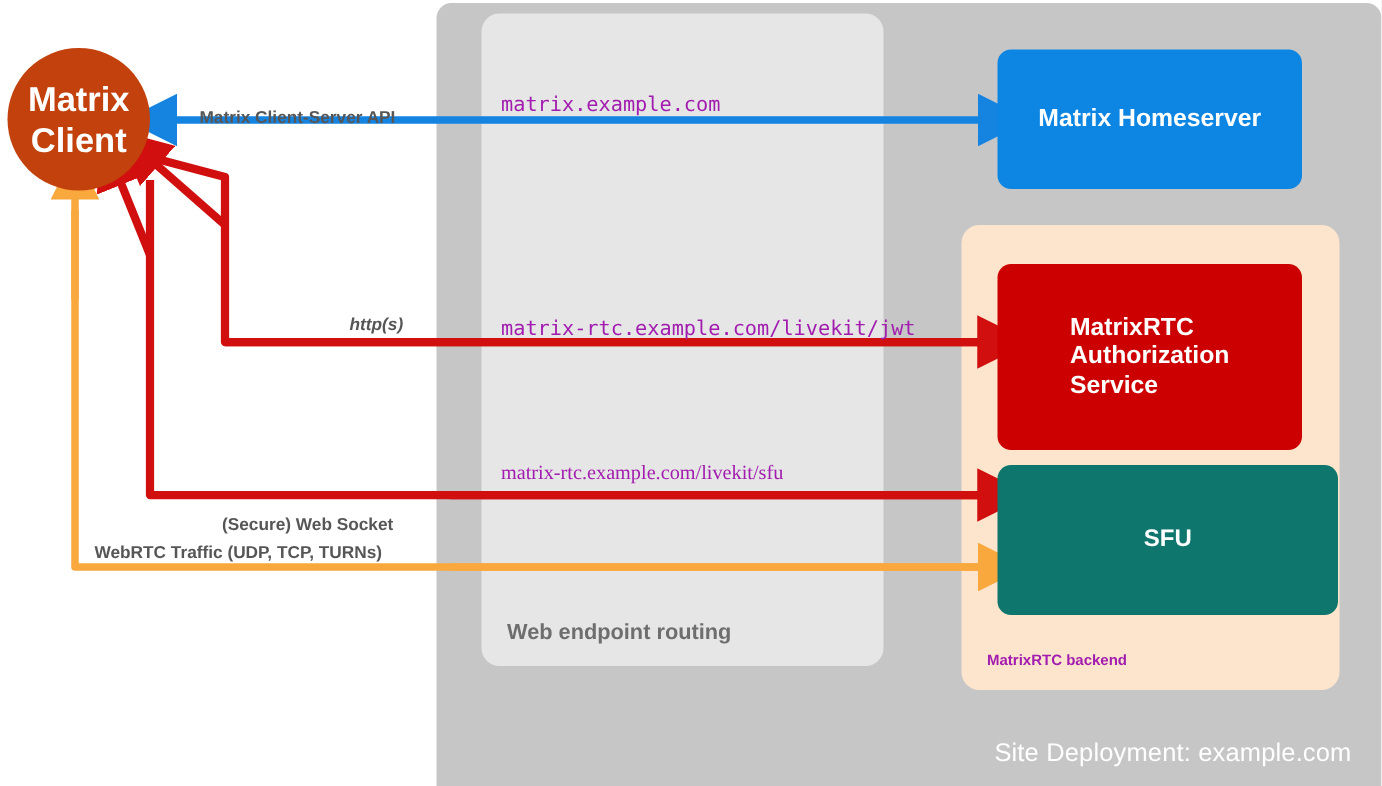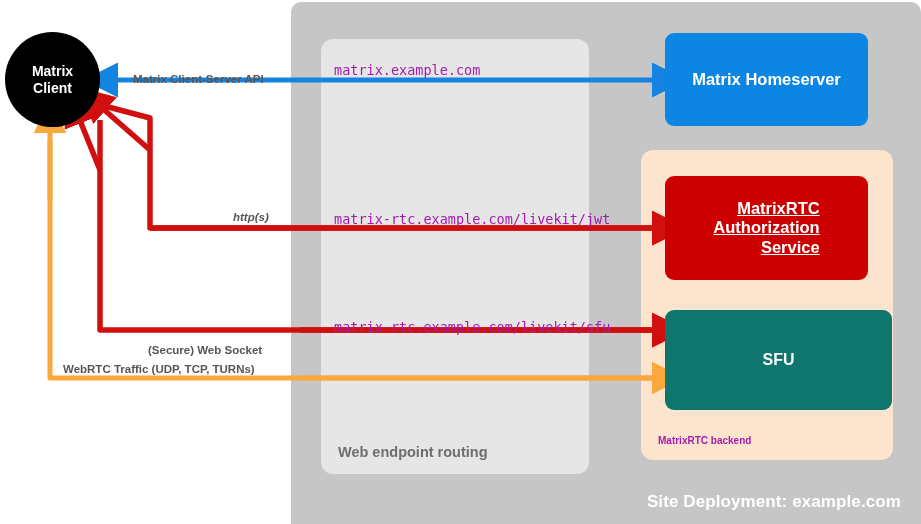--- a/index.html
+++ b/index.html
@@ -18,28 +18,28 @@
     left:291px;top:2px;
     width:630px;height:522px;
     background:#c6c6c6;
     border-radius:10px 10px 0 0;
   }
   .site-label{
     position:absolute;
     right:20px;bottom:12px;
     color:#ffffff;
     font-size:17px;
-    font-weight:bold;
+    font-weight:normal;
     letter-spacing:.1px;
     white-space:nowrap;
   }
 
   .routing-panel{
     position:absolute;
-    left:321px;top:39px;
+    left:321px;top:9px;
     width:268px;height:435px;
     background:#e6e6e6;
     border-radius:12px;
   }
   .routing-label{
     position:absolute;
     left:17px;bottom:14px;
     color:#6e6e6e;
     font-size:14.5px;
     font-weight:bold;
@@ -61,63 +61,63 @@
     font-weight:bold;
     white-space:nowrap;
   }
 
   
   .client-node{
     position:absolute;
     left:5px;top:32px;
     width:95px;height:95px;
     border-radius:50%;
-    background:#000000;
+    background:#c2410c;
     display:flex;flex-direction:column;
     align-items:center;justify-content:center;
-    color:#ffffff;font-weight:bold;font-size:14px;
+    color:#ffffff;font-weight:bold;font-size:23px;
     line-height:1.15;
     text-align:center;
     z-index:6;
   }
 
   .box{
     position:absolute;
     display:flex;align-items:center;justify-content:center;
-    text-align:right;
+    text-align:left;
     color:#ffffff;font-weight:bold;
     border-radius:9px;
     z-index:4;
     line-height:1.18;
   }
   .box-homeserver{
     left:665px;top:33px;width:203px;height:93px;
     background:#0c85e3;font-size:16.5px;
   }
   .box-auth{
-    left:665px;top:176px;width:203px;height:104px;
-    background:#cc0000;font-size:16.5px;text-decoration:underline;
+    left:665px;top:176px;width:203px;height:124px;
+    background:#cc0000;font-size:16.5px;
   }
   .box-sfu{
     left:665px;top:310px;width:227px;height:100px;
     background:#0f766e;font-size:16px;
   }
 
   
   .url{
     position:absolute;
     font-family:"DejaVu Sans Mono",monospace;
     font-size:13.5px;
     color:#a21caf;
     white-space:nowrap;
     z-index:5;
   }
   .url-homeserver{left:334px;top:62px;}
   .url-jwt{left:334px;top:211px;}
-  .url-sfu{left:334px;top:319px;}
+  .url-sfu{left:334px;top:307px;font-family:Liberation Serif, serif;}
 
   
   .proto{
     position:absolute;
     font-size:11.5px;
     font-weight:bold;
     color:#565656;
     white-space:nowrap;
     z-index:5;
   }

